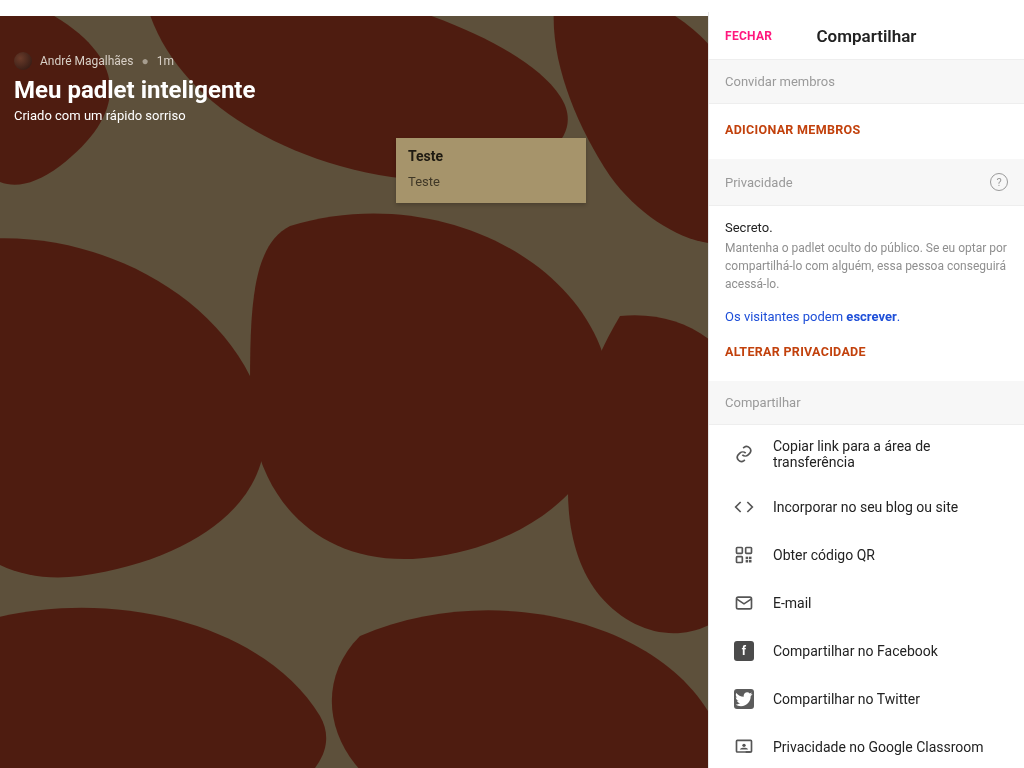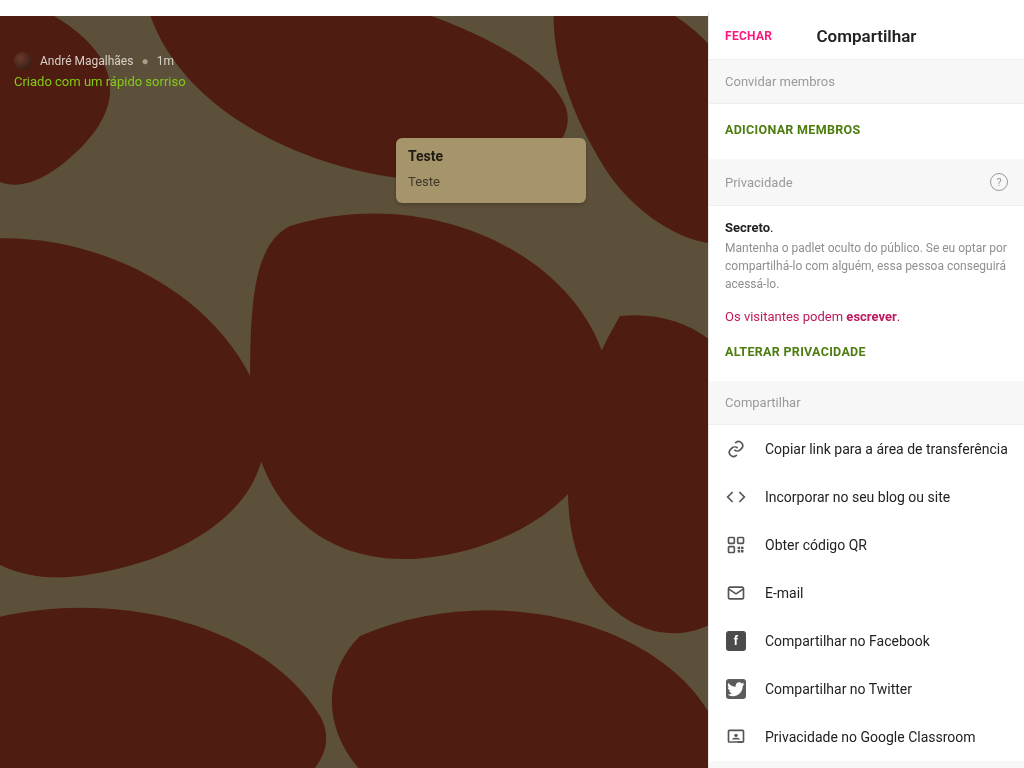--- a/index.html
+++ b/index.html
@@ -9,24 +9,24 @@
     background: #96301c;
     overflow: hidden;
   }
   .canvas svg.bg { position:absolute; left:0; top:0; width:708px; height:768px; }
   .overlay { position:absolute; left:0; top:0; width:708px; height:768px; background: rgba(20,12,8,0.55); }
   .header { position: absolute; left: 14px; top: 36px; color: #fff; }
   .author-row { display:flex; align-items:center; gap:8px; font-size:12px; color: #d8d0c7; }
   .avatar { width:18px; height:18px; border-radius:50%; background: radial-gradient(circle at 35% 35%, #6a3b2a, #2a1510); display:inline-block; }
   .dot { opacity:.6; }
   .title { font-size:24px; font-weight:700; margin-top:6px; color:#fff; }
-  .subtitle { font-size:13px; color:#84cc16; margin-top:4px; }
+  .subtitle { font-size:13px; color:#ffffff; margin-top:4px; }
   .card {
     position:absolute; left:396px; top:122px; width:190px;
-    background:#a6946b; border-radius:6px; padding:10px 12px 14px;
+    background:#a6946b; border-radius:0; padding:10px 12px 14px;
     box-shadow: 0 2px 4px rgba(0,0,0,.2);
   }
   .card-title { font-weight:700; font-size:14px; color:#1f1b12; }
   .card-body  { font-size:13px; color:#403827; margin-top:10px; }
 
   .panel {
     position:absolute; right:0; top:12px; width:316px; height:768px;
     background:#fff; border-left:1px solid #e6e6e6;
     display:flex; flex-direction:column;
     overflow:hidden;
@@ -45,31 +45,31 @@
     background:#f7f7f7; color:#9a9a9a; font-size:13px; padding:14px 16px;
     border-bottom:1px solid #eee;
     display:flex; align-items:center; justify-content:space-between;
   }
   .section-label .help {
     width:18px; height:18px; border:1.5px solid #9a9a9a; border-radius:50%;
     display:flex; align-items:center; justify-content:center;
     font-size:11px; color:#9a9a9a; cursor:pointer;
   }
   .pink-action {
-    color:#4d7c0f; font-size:12.5px; font-weight:700; letter-spacing:.3px;
+    color:#c2410c; font-size:12.5px; font-weight:700; letter-spacing:.3px;
     padding:18px 16px 22px; cursor:pointer;
   }
   .privacy-block { padding:14px 16px 2px; font-size:13px; color:#444; }
   .privacy-block .heading { color:#222; }
-  .privacy-block .heading b { font-weight:700; }
+  .privacy-block .heading b { font-weight:400; }
   .privacy-block .desc { color:#8f8f8f; font-size:12px; margin-top:4px; line-height:1.5; }
-  .privacy-block .visitors { margin-top:16px; color:#be185d; font-size:13px; }
+  .privacy-block .visitors { margin-top:16px; color:#1d4ed8; font-size:13px; }
   .list-item {
     display:flex; align-items:center; gap:18px;
-    padding:13px 16px; cursor:pointer; font-size:14px; color:#222;
+    padding:13px 24px; cursor:pointer; font-size:14px; color:#222;
   }
   .icon-box {
     width:22px; height:22px; display:flex; align-items:center; justify-content:center;
     color:#555; flex:0 0 22px;
   }
   .icon-box svg { width:20px; height:20px; }
   .fb { background:#4b4b4b; color:#fff; border-radius:3px; width:20px; height:20px; font-size:12px; font-weight:700; display:flex; align-items:center; justify-content:center; }
   .tw { background:#5c5c5c; color:#fff; border-radius:3px; width:20px; height:20px; display:flex; align-items:center; justify-content:center; }
 </style>
 </head>
@@ -89,20 +89,21 @@
   </svg>
   <div class="overlay"></div>
 
   <div class="header">
     <div class="author-row">
       <span class="avatar"></span>
       <span>André Magalhães</span>
       <span class="dot">●</span>
       <span>1m</span>
     </div>
+    <div class="title">Meu padlet inteligente</div>
     <div class="subtitle">Criado com um rápido sorriso</div>
   </div>
 
   <div class="card">
     <div class="card-title">Teste</div>
     <div class="card-body">Teste</div>
   </div>
 </div>
 
 <div class="panel">

